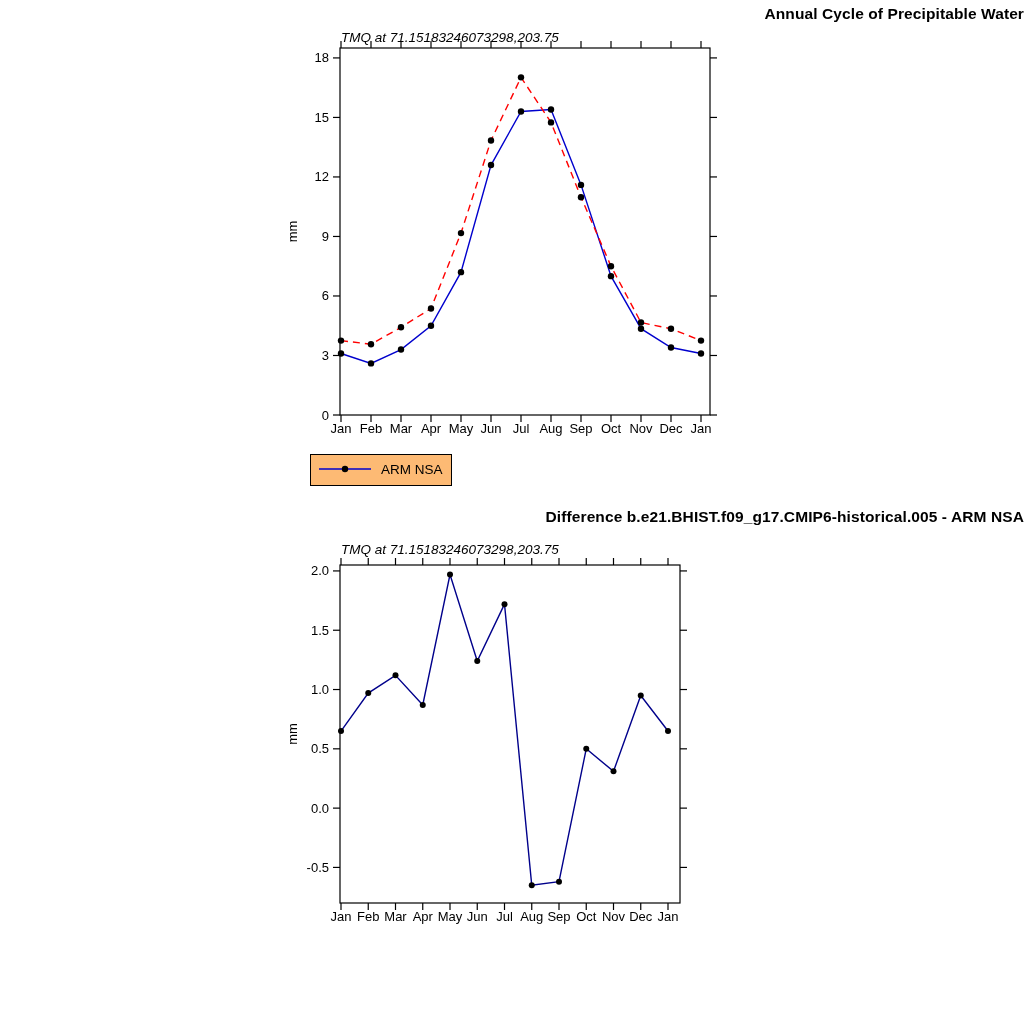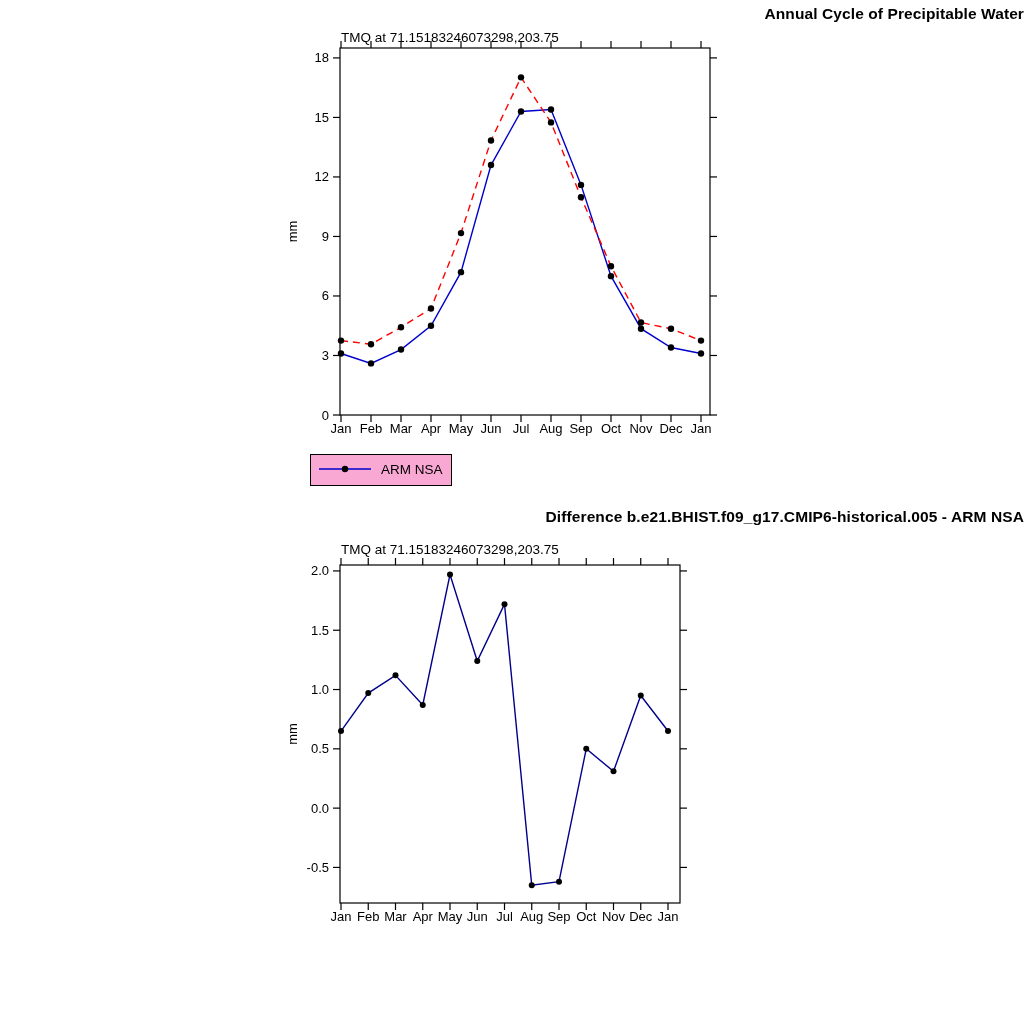--- a/index.html
+++ b/index.html
@@ -8,26 +8,26 @@
     font-family: "Liberation Sans", sans-serif; color: #000;
     overflow: hidden;
   }
   #plot-svg { position: absolute; left: 0; top: 0; }
   .chart-title {
     position: absolute; left: 0; width: 1024px; text-align: right;
     font-weight: bold; font-size: 15.5px; letter-spacing: 0.1px;
   }
   #title-0 { top: 5px; }
   #title-1 { top: 508px; }
-  .chart-subtitle { position: absolute; left: 341px; font-size: 13.5px; }
+  .chart-subtitle { position: absolute; left: 341px; font-size: 13.5px; font-style: italic; }
   #subtitle-0 { top: 30px; }
   #subtitle-1 { top: 542px; }
   .legend {
     position: absolute; left: 310px; top: 454px;
-    border: 1.5px solid #000; background: #f9a8d4;
+    border: 1.5px solid #000; background: #fdba74;
     padding: 2px 8px 4px 6px;
   }
   .legend-row { display: flex; align-items: center; height: 24px; }
   .legend-label { font-size: 13.5px; margin-left: 8px; white-space: nowrap; }
 </style>
 </head>
 <body>
 
 <svg id="plot-svg" width="1024" height="1024">
     <g>

